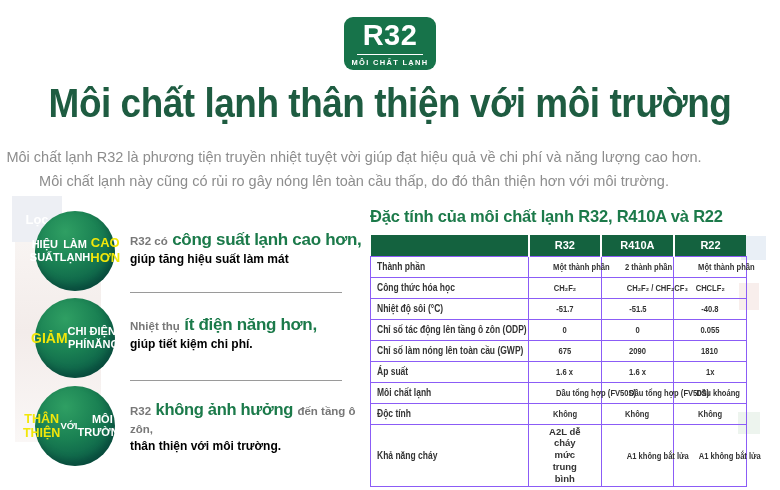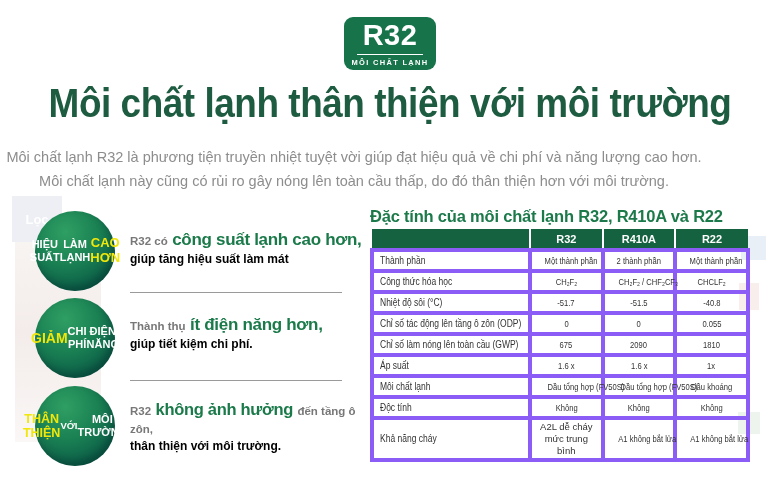--- a/index.html
+++ b/index.html
@@ -48,28 +48,28 @@
   .t1 { top:230px; } .t2 { top:315px; } .t3 { top:400px; }
   .f-prefix, .f-suffix { font-size:11.5px; font-weight:bold; color:#787878; }
   .f-em { font-size:17px; font-weight:bold; color:#1b7a4a; letter-spacing:-0.3px; }
   .t3 .f-em { font-size:16.5px; }
   .f-line2 { font-size:12px; font-weight:bold; color:#000000; margin-top:2px; }
   .fdivider { position:absolute; left:130px; width:212px; height:1px; background:#9a9a9a; }
   .d1 { top:292px; } .d2 { top:380px; }
 
   
   .table-wrap { position:absolute; left:370px; top:207px; width:377px; }
-  .table-title { font-size:16.5px; font-weight:bold; color:#1c7a4a; letter-spacing:-0.2px; margin-bottom:3px; }
+  .table-title { font-size:16.5px; font-weight:bold; color:#1c7a4a; letter-spacing:-0.2px; margin-bottom:9px; }
   table { border-collapse:collapse; width:376px; table-layout:fixed; color:#333; }
   col.c-label { width:158px; } col.c-val { width:72.6px; }
   thead th { background:#14623f; color:#ffffff; font-weight:bold; font-size:11px;
     height:21px; border:0; }
   thead th + th { border-left:2px solid #ffffff; }
-  tbody td { border:4px solid #8b5cf6; height:21px; text-align:center;
-    font-size:9.5px; font-weight:normal; padding:1px 6px; }
+  tbody td { border:1px solid #8b5cf6; height:21px; text-align:center;
+    font-size:9.5px; font-weight:bold; padding:1px 17px; }
   tbody td.label { text-align:left; padding-left:6px; font-size:10px; }
   tbody tr.tall td { height:32px; }
   .cl { display:inline-block; white-space:nowrap; transform:scaleX(0.85); transform-origin:left center; }
   .cv { display:inline-block; white-space:nowrap; transform:scaleX(0.8); }
   .cv-wrap { display:inline; white-space:normal; line-height:1.25; }
 </style>
 </head>
 <body>
 
 <div class="canvas">
@@ -109,21 +109,21 @@
   </div>
   <div class="fdivider d1"></div>
 
   <div class="circle c2">
     <span class="cy-b">GIẢM</span>
     <span class="cw">CHI PHÍ</span>
     <span class="cw">ĐIỆN NĂNG</span>
   </div>
   <div class="ftext t2">
     <div>
-      <span class="f-prefix">Thành thụ</span>
+      <span class="f-prefix">Nhiệt thụ</span>
       <span class="f-em">ít điện năng hơn,</span>
       <span class="f-suffix"></span>
     </div>
     <div class="f-line2">giúp tiết kiệm chi phí.</div>
   </div>
   <div class="fdivider d2"></div>
 
   <div class="circle c3">
     <span class="cy-m">THÂN THIỆN</span>
     <span class="cw-s">VỚI</span>

